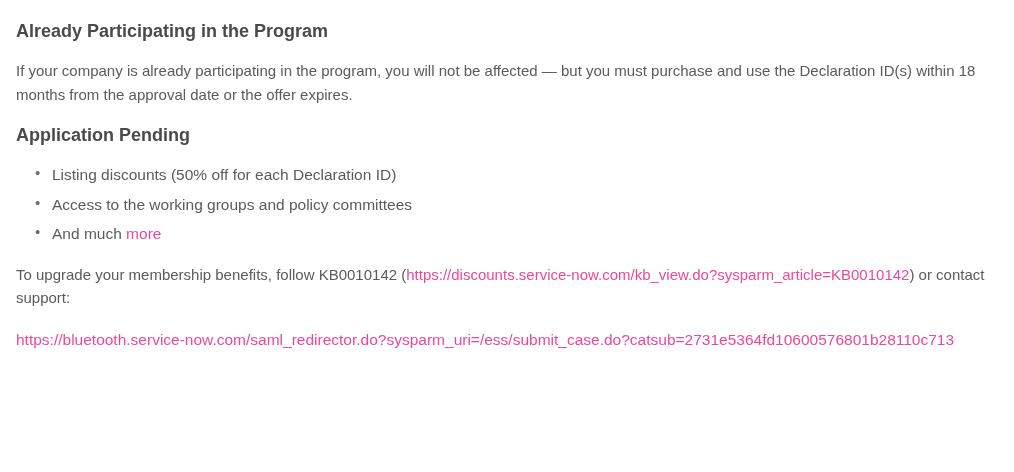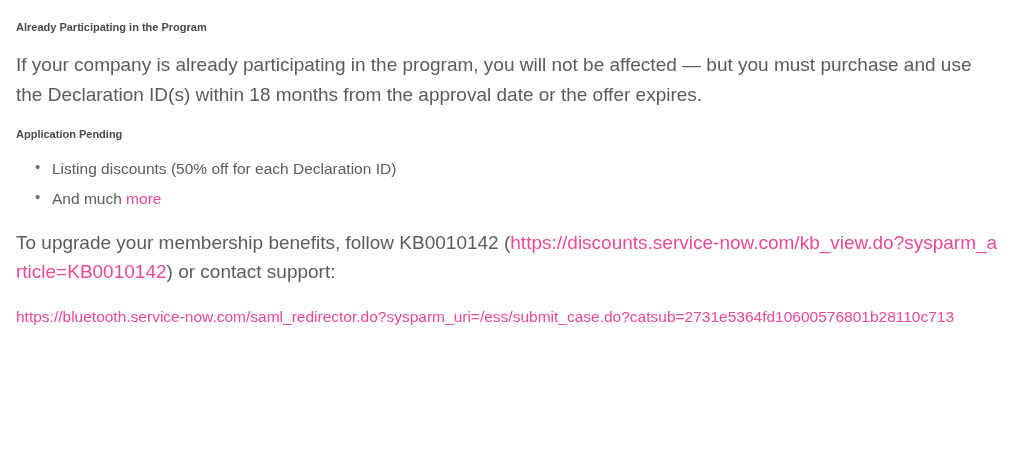--- a/index.html
+++ b/index.html
@@ -15,30 +15,30 @@
     font-size: 15.5px;
     line-height: 1.5;
     overflow: hidden;
   }
   .page {
     padding: 10px 16px 0 16px;
     box-sizing: border-box;
     width: 1014px;
   }
   h3.section-heading {
-    font-size: 11px;
+    font-size: 18px;
     font-weight: bold;
     color: #4a4a4c;
     margin: 10px 0 16px 0;
     line-height: 1.3;
   }
   p.para {
     margin: 16px 0 18px 0;
     color: #5a5b5d;
-    font-size: 19px;
+    font-size: 15px;
     line-height: 1.55;
     max-width: 990px;
   }
   ul.bullets {
     margin: 0 0 18px 0;
     padding-left: 36px;
     list-style: none;
   }
   ul.bullets li {
     position: relative;
@@ -75,20 +75,21 @@
   <h3 class="section-heading">Already Participating in the Program</h3>
 
   <p class="para">If your company is already participating in the program, you will not be affected — but you must purchase and use the Declaration ID(s) within 18 months from the approval date or the offer expires.</p>
 
   <h3 class="section-heading">Application Pending</h3>
 
 
 
   <ul class="bullets">
     <li>Listing discounts (50% off for each Declaration ID)</li>
+    <li>Access to the working groups and policy committees</li>
     <li><span>And much </span><a class="link" href="#">more</a></li>
   </ul>
 
   <p class="para tight"><span>To upgrade your membership benefits, follow KB0010142 (</span><a class="link" href="#">https://discounts.service-now.com/kb_view.do?sysparm_article=KB0010142</a><span>) or contact support:</span></p>
 
   <div class="url-line"><a class="link" href="#">https://bluetooth.service-now.com/saml_redirector.do?sysparm_uri=/ess/submit_case.do?catsub=2731e5364fd10600576801b28110c713</a></div>
 
 </div>
 
 </body></html>

